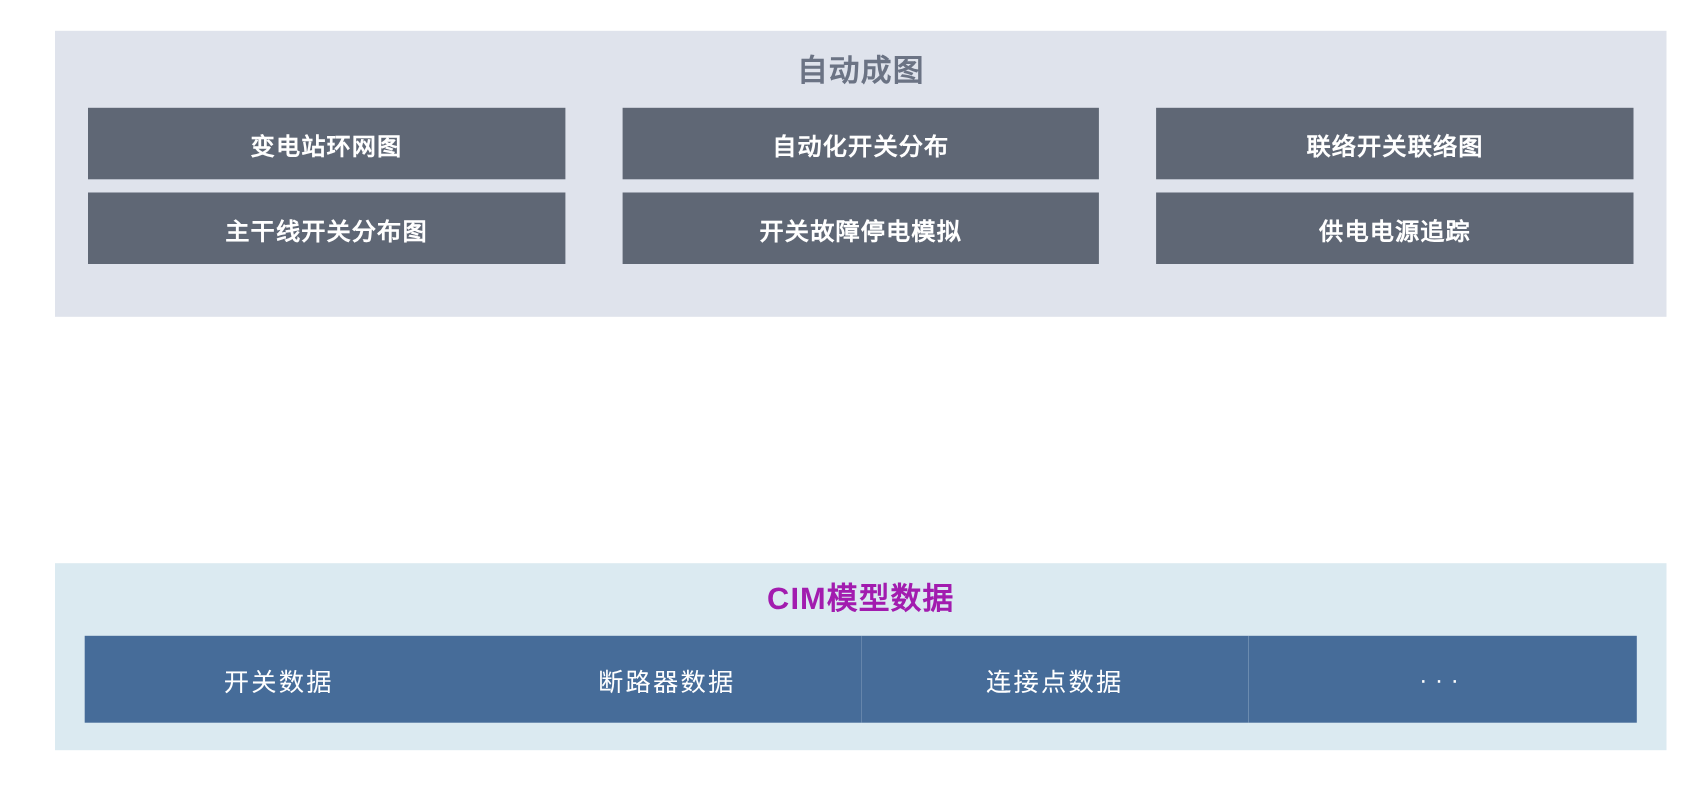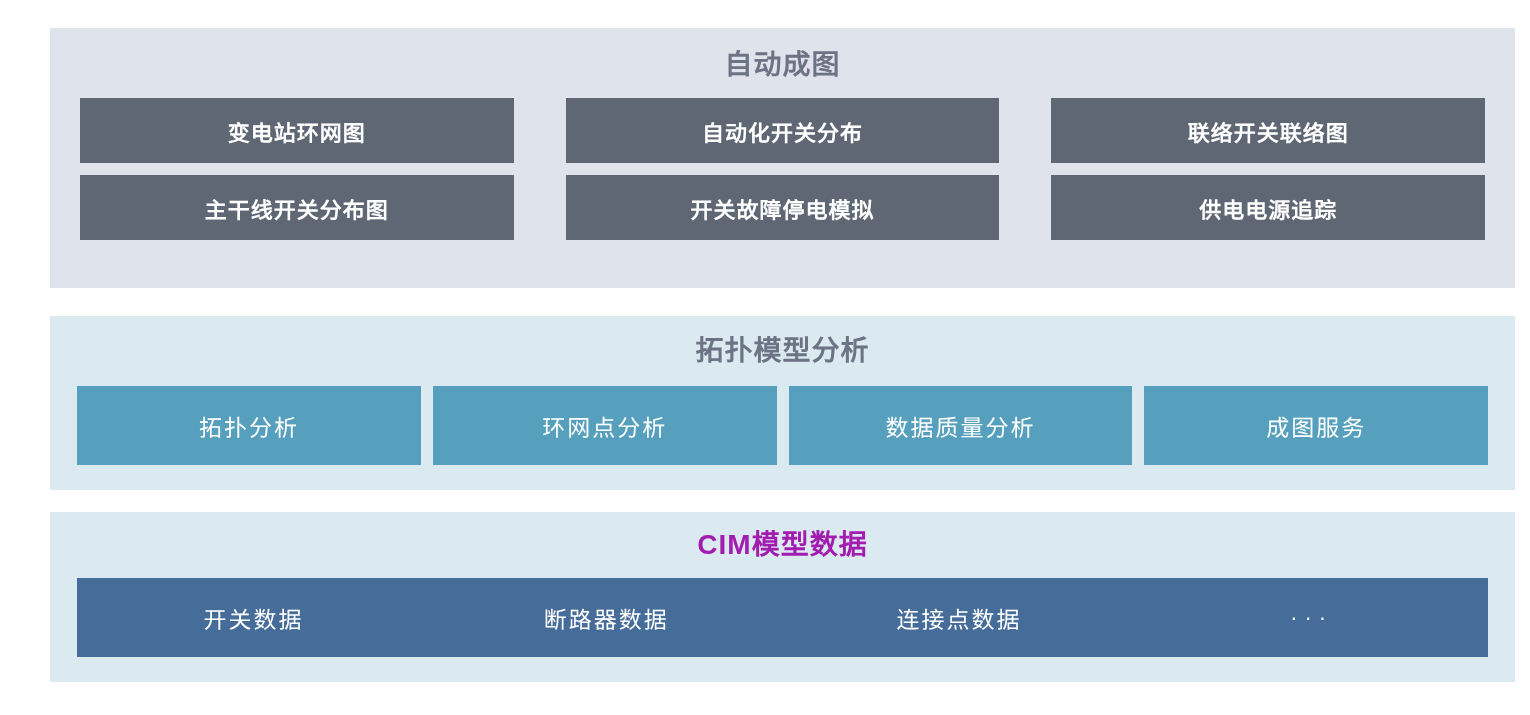--- a/index.html
+++ b/index.html
@@ -155,30 +155,20 @@
       <div class="tile">联络开关联络图</div>
     </div>
 
     <div class="panel-row row-second">
       <div class="tile">主干线开关分布图</div>
       <div class="tile">开关故障停电模拟</div>
       <div class="tile">供电电源追踪</div>
     </div>
   </section>
 
-  <section class="panel" id="panel-topology">
-    <div class="panel-title">拓扑模型分析</div>
-
-    <div class="panel-row">
-      <div class="tile">拓扑分析</div>
-      <div class="tile">环网点分析</div>
-      <div class="tile">数据质量分析</div>
-      <div class="tile">成图服务</div>
-    </div>
-  </section>
 
   <section class="panel" id="panel-cim">
     <div class="panel-title">CIM模型数据</div>
 
     <div class="panel-row">
       <div class="tile">开关数据</div>
       <div class="tile">断路器数据</div>
       <div class="tile">连接点数据</div>
       <div class="tile tile-ellipsis">···</div>
     </div>

